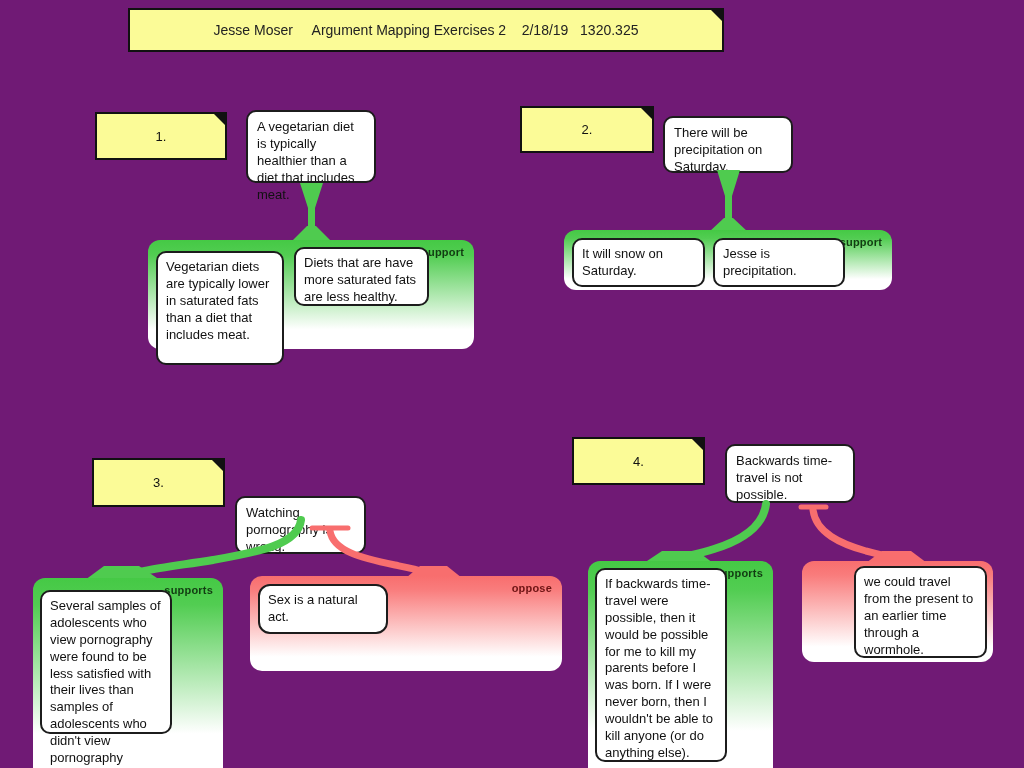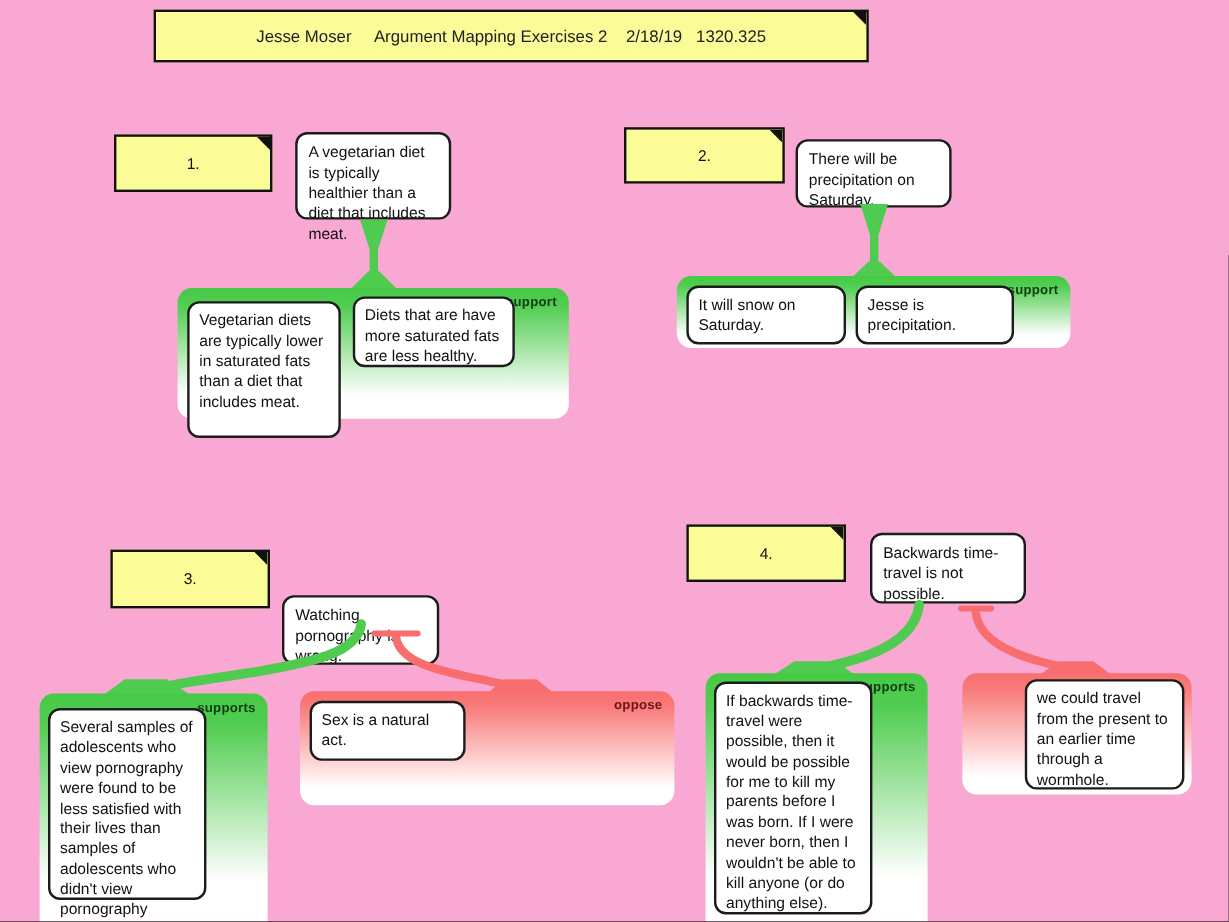--- a/index.html
+++ b/index.html
@@ -1,17 +1,17 @@
 <!DOCTYPE html>
 <html><head>
 <meta charset="utf-8">
 <style>
   html,body{margin:0;padding:0;background:#000;}
   #stage{
-    position:relative;width:1024px;height:768px;background:#f9a8d4;overflow:hidden;
+    position:relative;width:1024px;height:768px;background:#701a75;overflow:hidden;
     font-family:"Liberation Sans","DejaVu Sans",sans-serif;
   }
   .note{
     position:absolute;background:#fbfb97;border:2px solid #111;
     display:flex;align-items:center;justify-content:center;
     font-size:13px;color:#111;box-sizing:border-box;
   }
   .fold{
     position:absolute;top:0;right:0;width:11px;height:11px;background:#111;
     clip-path:polygon(0 0,100% 0,100% 100%);
@@ -111,27 +111,27 @@
   <div class="note" style="left:92px;top:458px;width:133px;height:49px;">
     <span>3.</span>
     <span class="fold"></span>
   </div>
   <div class="claim" style="left:235px;top:465px;width:131px;height:58px;margin-top:31px;">
     <span>Watching pornography is wrong.</span>
   </div>
   <div class="grp support cut" style="left:33px;top:578px;width:190px;height:190px;">
     <span class="grplabel s">supports</span>
   </div>
-  <div class="reason" style="left:40px;top:590px;width:132px;height:160px;">
+  <div class="reason" style="left:40px;top:590px;width:132px;height:144px;">
     <span>Several samples of adolescents who view pornography were found to be less satisfied with their lives than samples of adolescents who didn't view pornography</span>
   </div>
   <div class="grp oppose" style="left:250px;top:576px;width:312px;height:95px;">
     <span class="grplabel o">oppose</span>
   </div>
-  <div class="reason" style="left:258px;top:584px;width:130px;height:50px;display:flex;align-items:center;">
+  <div class="reason" style="left:258px;top:584px;width:130px;height:50px;display:flex;align-items:center;border-radius:12px;">
     <span>Sex is a natural act.</span>
   </div>
 
   <div class="note" style="left:572px;top:437px;width:133px;height:48px;">
     <span>4.</span>
     <span class="fold"></span>
   </div>
   <div class="claim" style="left:725px;top:444px;width:130px;height:59px;">
     <span>Backwards time-travel is not possible.</span>
   </div>

